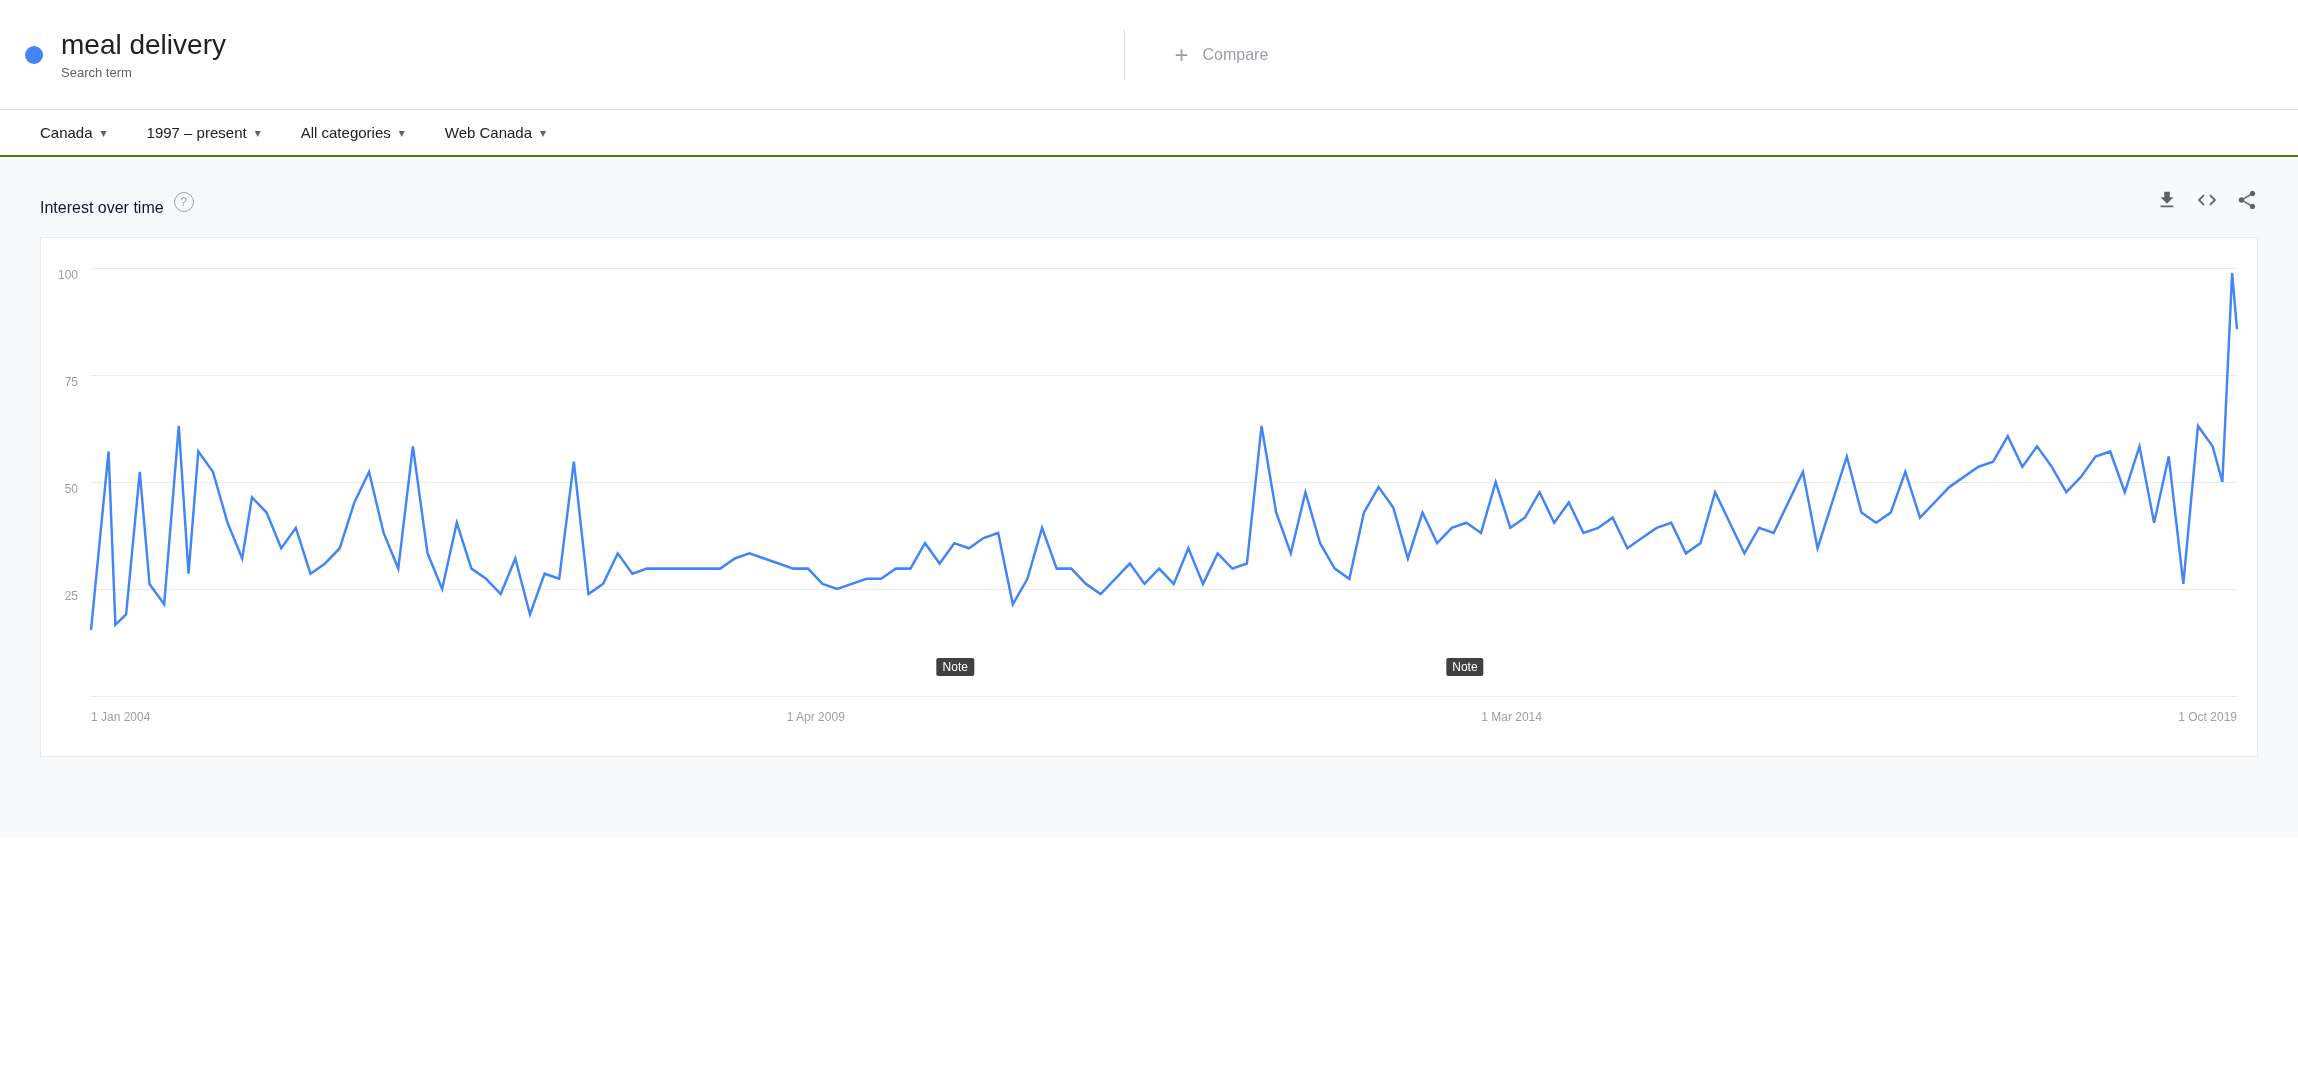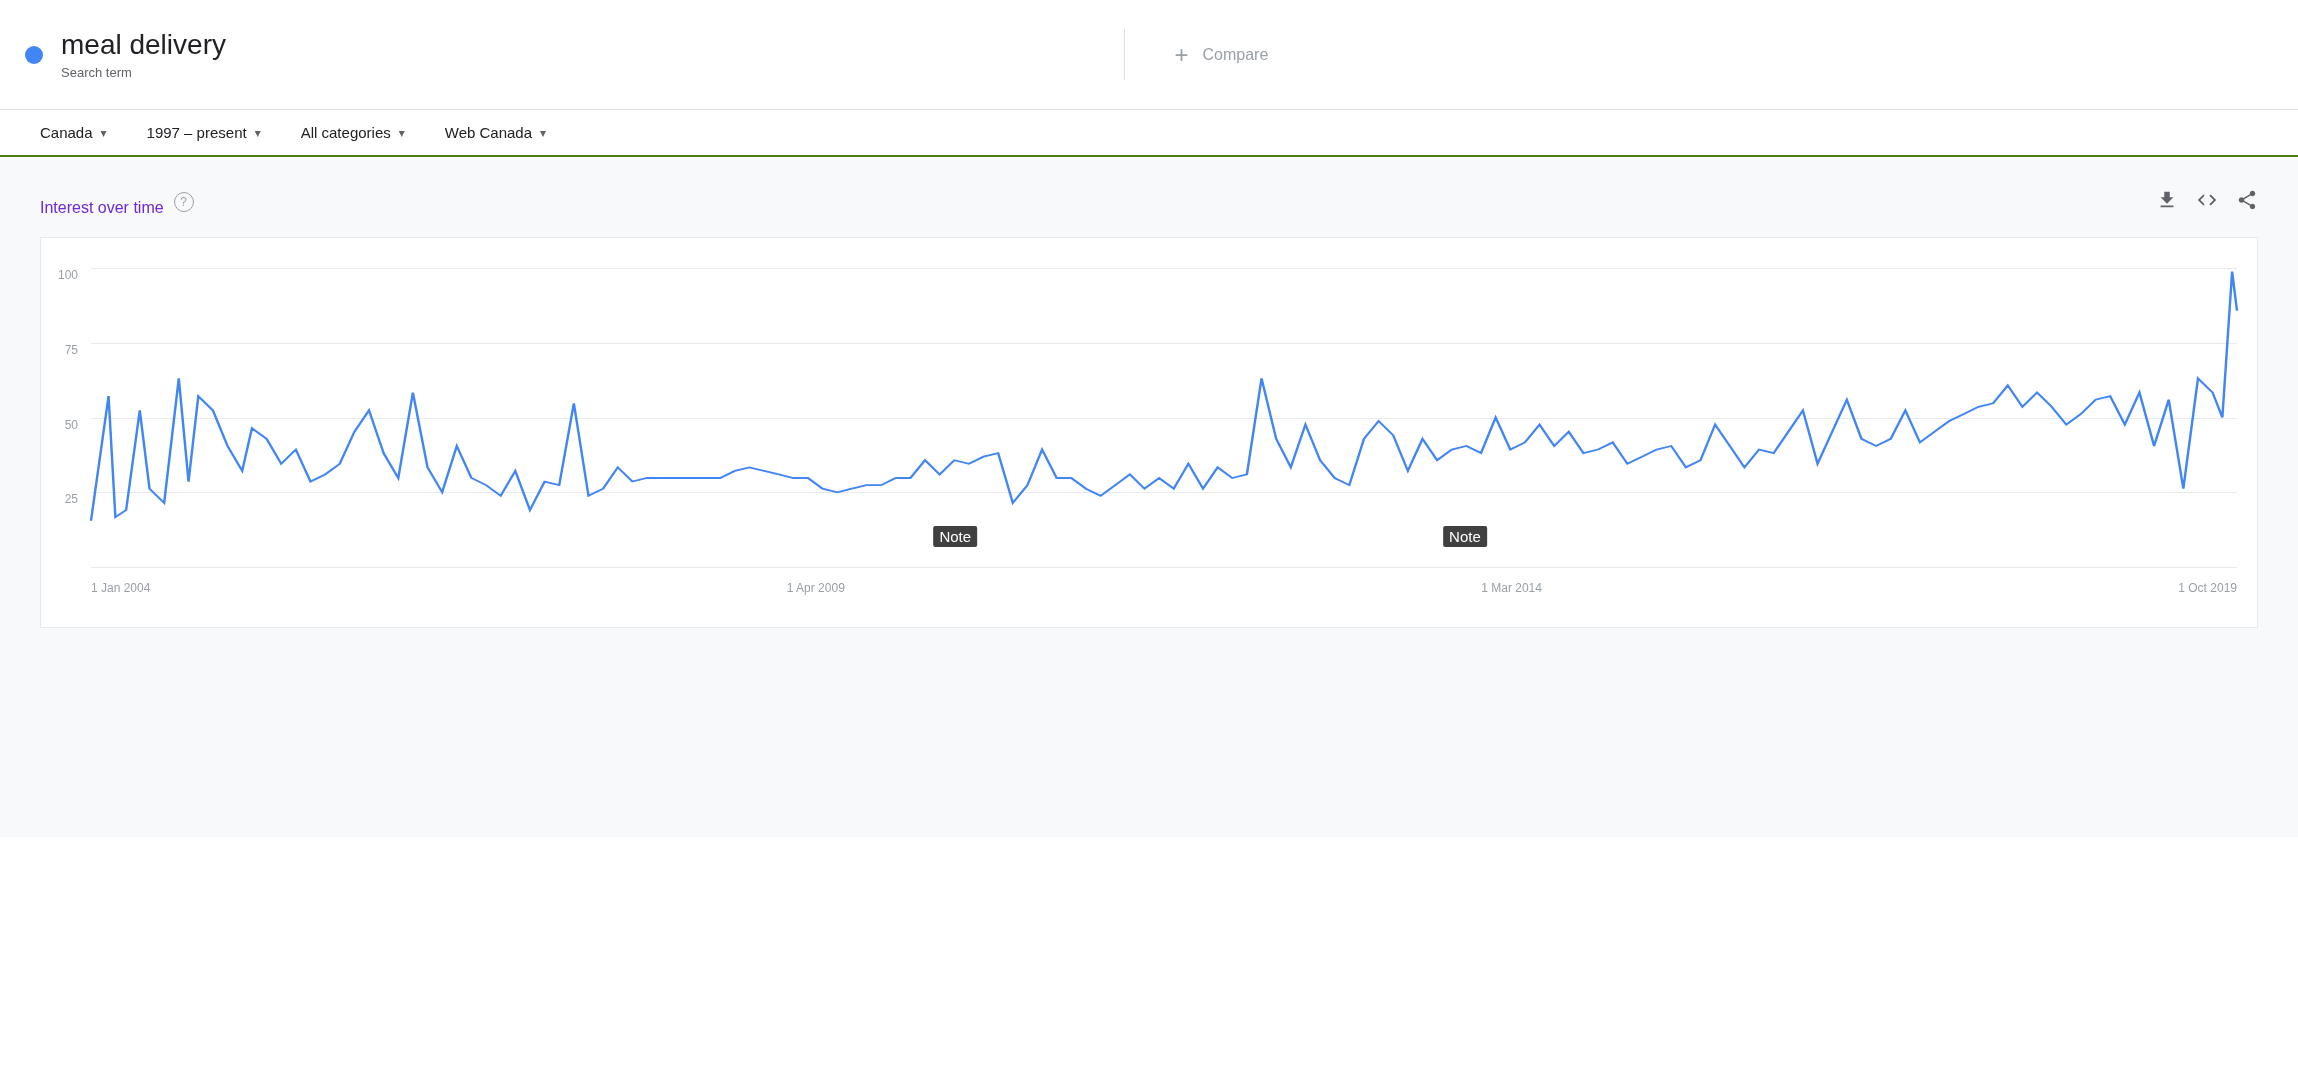--- a/index.html
+++ b/index.html
@@ -86,21 +86,21 @@
       justify-content: space-between;
       margin-bottom: 20px;
     }
     .chart-title-area {
       display: flex;
       align-items: center;
       gap: 10px;
     }
     .chart-title {
       font-size: 16px;
-      color: #6d28d9;
+      color: #0f172a;
       margin-top: 12px;
     }
     .help-icon {
       width: 20px;
       height: 20px;
       border-radius: 50%;
       border: 1.5px solid #9aa0a6;
       display: flex;
       align-items: center;
       justify-content: center;
@@ -117,21 +117,21 @@
       color: #5f6368;
       font-size: 20px;
       cursor: pointer;
       background: none;
       border: none;
     }
 
     .chart-area {
       position: relative;
       width: 100%;
-      height: 391px;
+      height: 520px;
       background: #fff;
       border: 1px solid #e8eaed;
     }
     .y-axis-labels {
       position: absolute;
       left: 0;
       top: 30px;
       bottom: 60px;
       width: 45px;
       display: flex;
@@ -167,21 +167,21 @@
       position: absolute;
       left: 0;
       right: 0;
       height: 1px;
       background: #e8eaed;
     }
     .note-label {
       position: absolute;
       background: rgba(0,0,0,0.75);
       color: #fff;
-      font-size: 15px;
+      font-size: 12px;
       padding: 2px 6px;
       border-radius: 2px;
       margin-top: 25px;
     }
     svg.chart-line {
       position: absolute;
       top: 30px;
       left: 50px;
       right: 20px;
       bottom: 60px;

